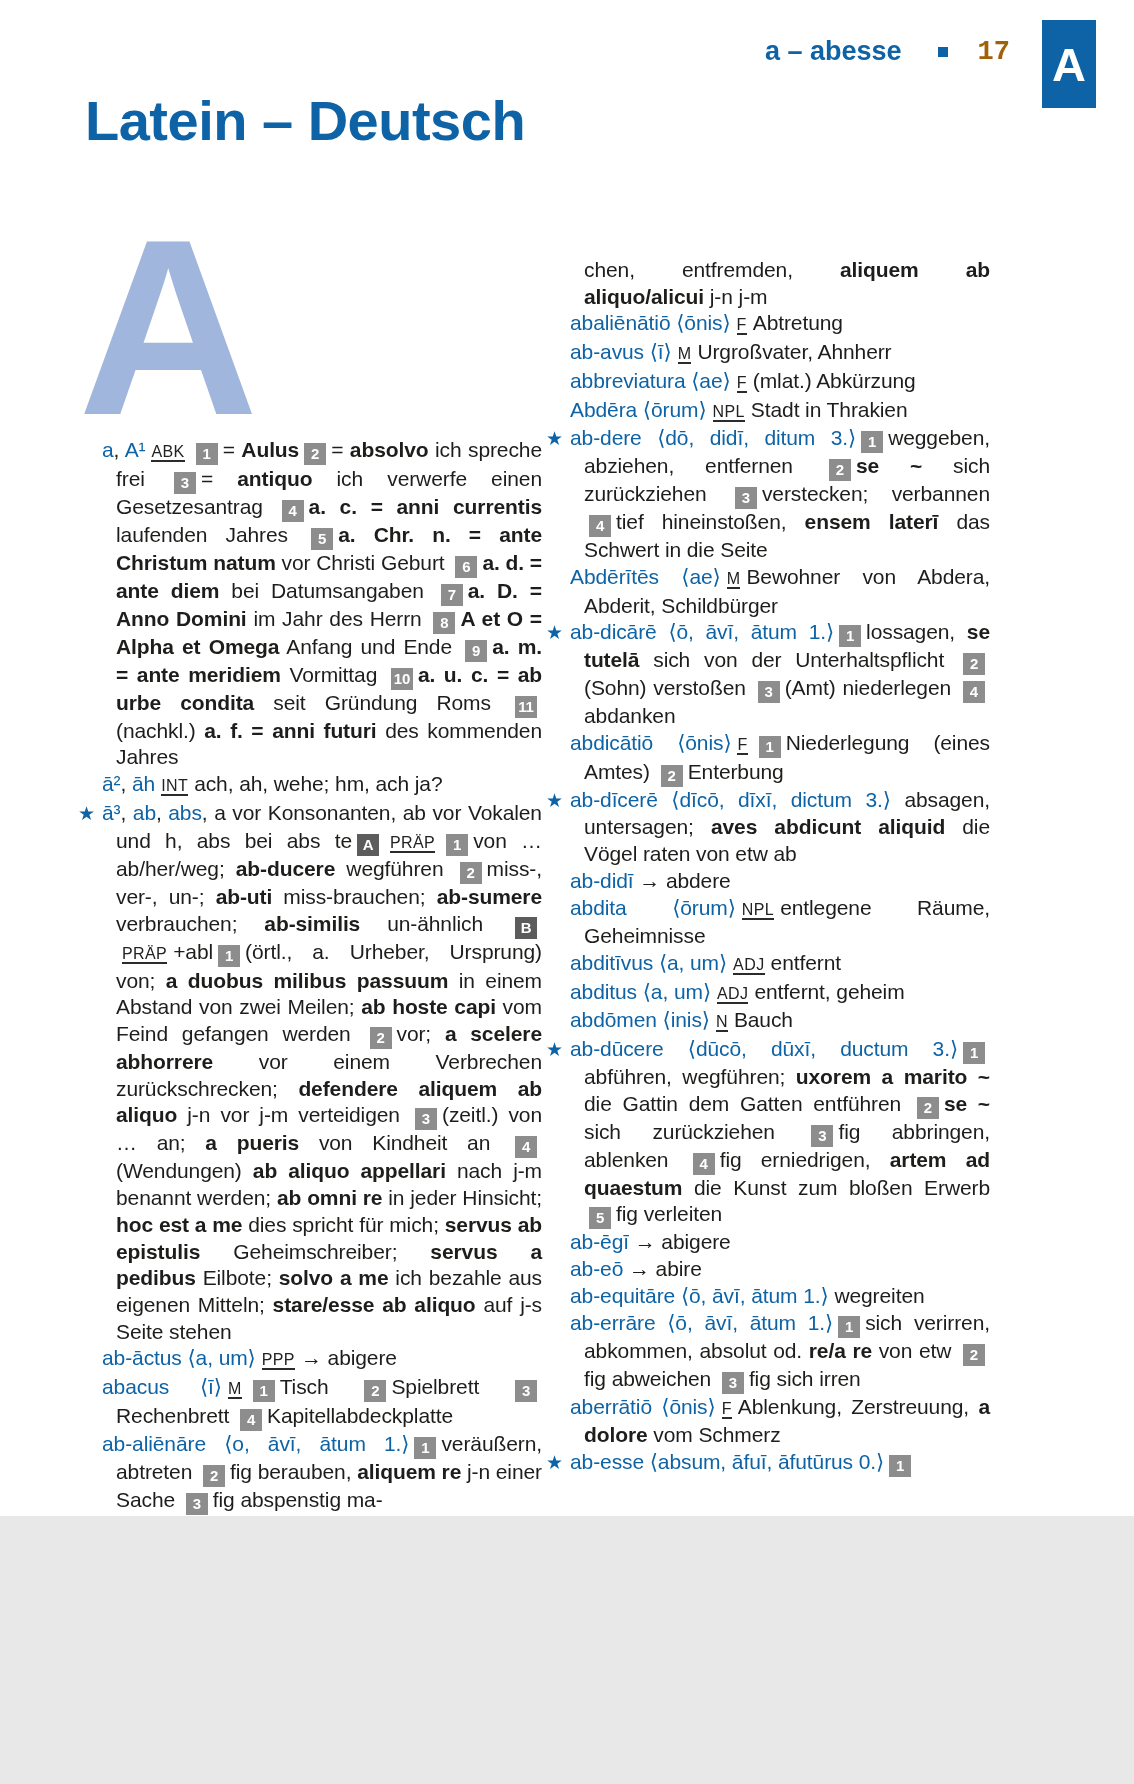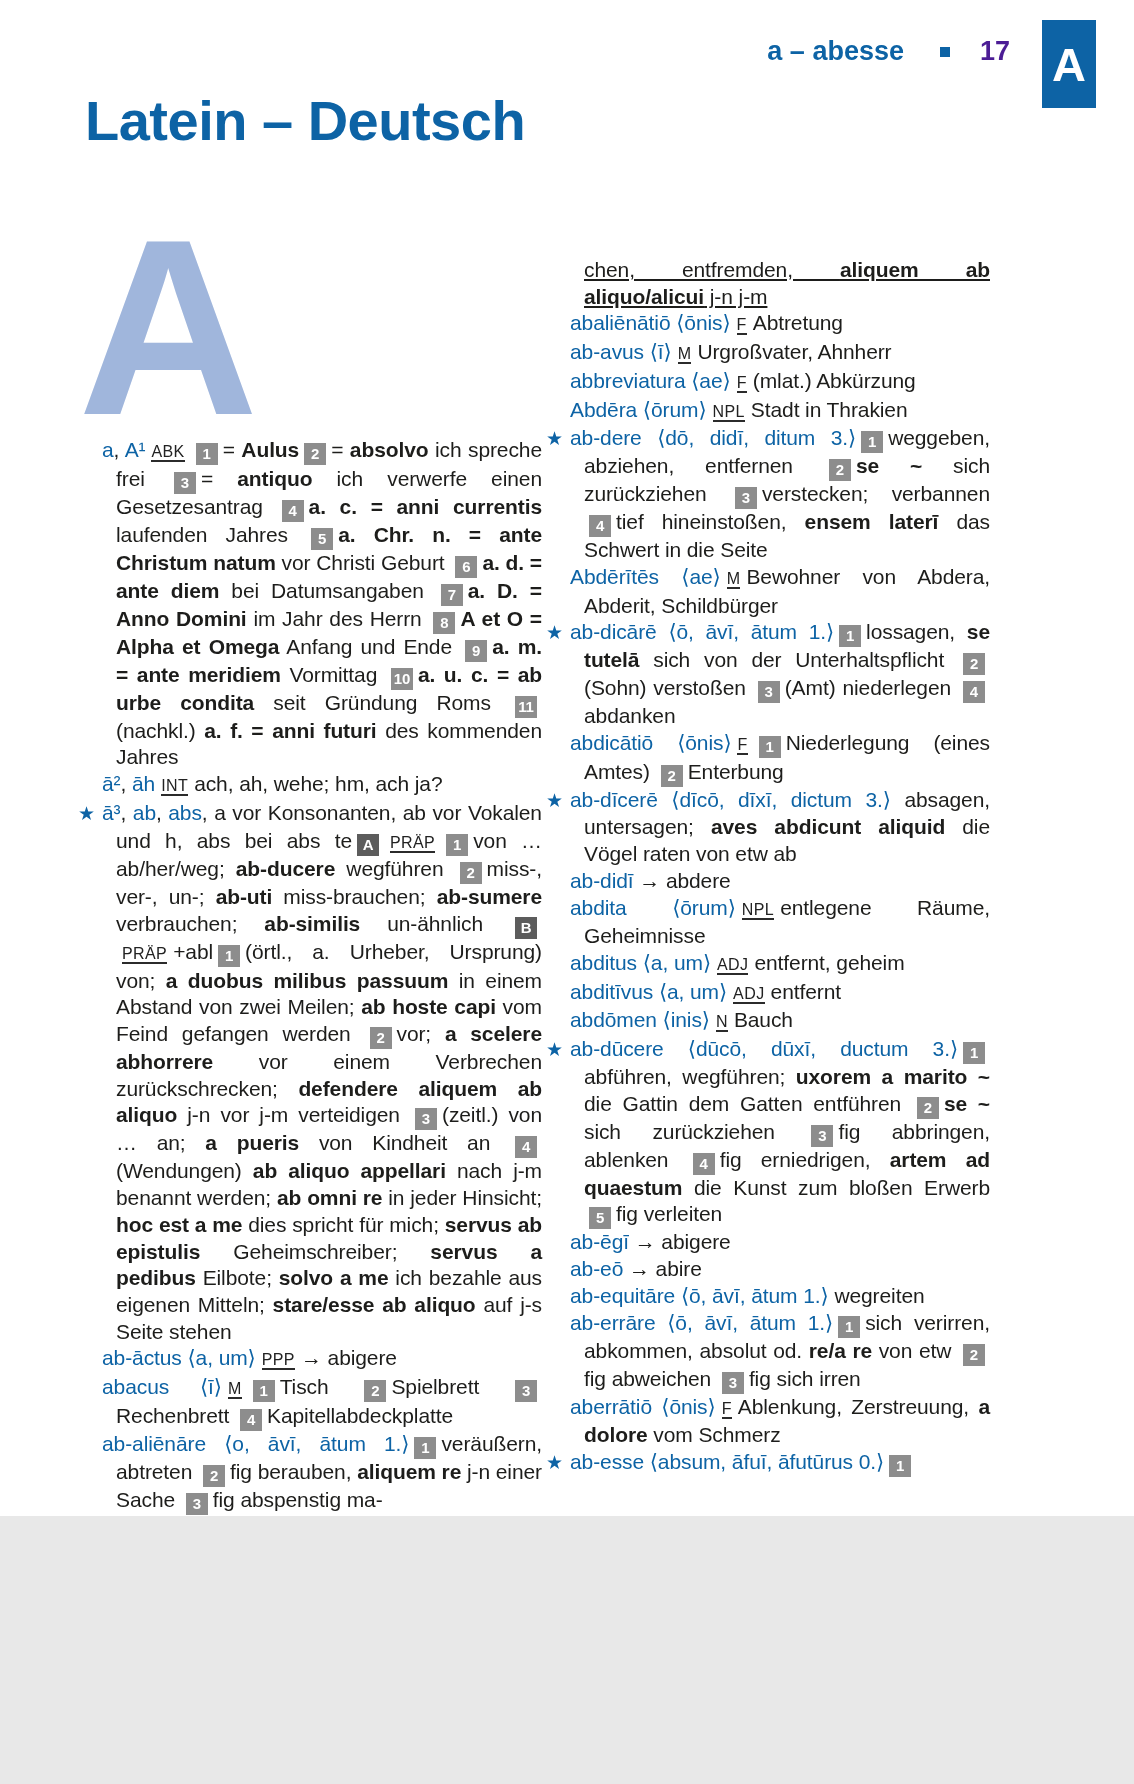--- a/index.html
+++ b/index.html
@@ -17,40 +17,40 @@
     font-family:"Liberation Sans",sans-serif;color:var(--ink);overflow:hidden;
   }
   
   #running-head{
     position:absolute;top:36px;left:560px;width:450px;
     display:flex;align-items:center;justify-content:flex-end;
     font-size:27px;font-weight:700;
   }
   #running-head .range{color:var(--blue);}
   #running-head .bullet{width:10px;height:10px;background:var(--blue);margin:0 30px 0 36px;}
-  #running-head .pagenum{color:#4c1d95;}
+  #running-head .pagenum{color:#a16207;font-family:Liberation Mono, monospace;}
   #thumb-tab{
     position:absolute;left:1042px;top:20px;width:54px;height:88px;
     background:var(--blue);display:flex;align-items:center;justify-content:center;
   }
   #thumb-tab span{color:#fff;font-weight:700;font-size:47px;line-height:1;}
   #page-title{
     position:absolute;left:85px;top:88px;
     color:var(--blue);font-weight:700;font-size:56px;letter-spacing:-0.5px;
   }
   #drop-cap{
     position:absolute;left:78px;top:203px;
     color:var(--dropcap);font-weight:700;font-size:250px;line-height:1;
   }
   
   .col{position:absolute;font-size:21px;line-height:26.7px;letter-spacing:-0.1px;}
   #col-left{left:102px;top:437px;width:440px;}
   #col-right{left:570px;top:257px;width:420px;}
   .entry{margin:0;text-align:justify;padding-left:14px;text-indent:-14px;}
-  .cont{text-indent:0;text-decoration:underline;}
+  .cont{text-indent:0;}
   
   .seg-hw{color:var(--blue);font-weight:400;}
   .seg-pl{color:var(--blue);}
   .seg-b{font-weight:700;}
   .seg-i{margin-top:28px;}
   .seg-star{color:var(--blue);display:inline-block;width:24px;margin-left:-24px;font-size:19px;text-indent:0;}
   .seg-tag{
     font-size:16px;letter-spacing:.4px;color:#222;
     border-bottom:2px solid #2b2b2b;margin:0 6px 0 6px;padding-bottom:0px;
   }
@@ -95,22 +95,22 @@
       <p class="entry"><span class="seg-hw">ab-avus</span><span class="seg-pl"> ⟨ī⟩</span><span class="seg-tag">M</span><span class="seg-n">Urgroßvater, Ahnherr</span></p>
       <p class="entry"><span class="seg-hw">abbreviatura</span><span class="seg-pl"> ⟨ae⟩</span><span class="seg-tag">F</span><span class="seg-i">(mlat.)</span><span class="seg-n"> Abkürzung</span></p>
       <p class="entry"><span class="seg-hw">Abdēra</span><span class="seg-pl"> ⟨ōrum⟩</span><span class="seg-tag">NPL</span><span class="seg-i">Stadt in Thrakien</span></p>
       <p class="entry"><span class="seg-star">★</span><span class="seg-hw">ab-dere</span><span class="seg-pl"> ⟨dō, didī, ditum 3.⟩</span><span class="seg-box">1</span><span class="seg-n">weggeben, abziehen, entfernen </span><span class="seg-box">2</span><span class="seg-b">se ~</span><span class="seg-n"> sich zurückziehen </span><span class="seg-box">3</span><span class="seg-n">verstecken; verbannen </span><span class="seg-box">4</span><span class="seg-n">tief hineinstoßen, </span><span class="seg-b">ensem laterī</span><span class="seg-n"> das Schwert in die Seite</span></p>
       <p class="entry"><span class="seg-hw">Abdērītēs</span><span class="seg-pl"> ⟨ae⟩</span><span class="seg-tag">M</span><span class="seg-n">Bewohner von Abdera, Abderit, Schildbürger</span></p>
       <p class="entry"><span class="seg-star">★</span><span class="seg-hw">ab-dicārē</span><span class="seg-pl"> ⟨ō, āvī, ātum 1.⟩</span><span class="seg-box">1</span><span class="seg-n">lossagen, </span><span class="seg-b">se tutelā</span><span class="seg-n"> sich von der Unterhaltspflicht </span><span class="seg-box">2</span><span class="seg-i">(Sohn)</span><span class="seg-n"> verstoßen </span><span class="seg-box">3</span><span class="seg-i">(Amt)</span><span class="seg-n"> niederlegen </span><span class="seg-box">4</span><span class="seg-n">abdanken</span></p>
       <p class="entry"><span class="seg-hw">abdicātiō</span><span class="seg-pl"> ⟨ōnis⟩</span><span class="seg-tag">F</span><span class="seg-box">1</span><span class="seg-n">Niederlegung (eines Amtes) </span><span class="seg-box">2</span><span class="seg-n">Enterbung</span></p>
       <p class="entry"><span class="seg-star">★</span><span class="seg-hw">ab-dīcerē</span><span class="seg-pl"> ⟨dīcō, dīxī, dictum 3.⟩</span><span class="seg-n"> absagen, untersagen; </span><span class="seg-b">aves abdicunt aliquid</span><span class="seg-n"> die Vögel raten von etw ab</span></p>
       <p class="entry"><span class="seg-hw">ab-didī</span><span class="seg-n"> → abdere</span></p>
       <p class="entry"><span class="seg-hw">abdita</span><span class="seg-pl"> ⟨ōrum⟩</span><span class="seg-tag">NPL</span><span class="seg-n">entlegene Räume, Geheimnisse</span></p>
+      <p class="entry"><span class="seg-hw">abditīvus</span><span class="seg-pl"> ⟨a, um⟩</span><span class="seg-tag">ADJ</span><span class="seg-n">entfernt</span></p>
       <p class="entry"><span class="seg-hw">abditus</span><span class="seg-pl"> ⟨a, um⟩</span><span class="seg-tag">ADJ</span><span class="seg-n">entfernt, geheim</span></p>
-      <p class="entry"><span class="seg-hw">abditīvus</span><span class="seg-pl"> ⟨a, um⟩</span><span class="seg-tag">ADJ</span><span class="seg-n">entfernt</span></p>
       <p class="entry"><span class="seg-hw">abdōmen</span><span class="seg-pl"> ⟨inis⟩</span><span class="seg-tag">N</span><span class="seg-n">Bauch</span></p>
       <p class="entry"><span class="seg-star">★</span><span class="seg-hw">ab-dūcere</span><span class="seg-pl"> ⟨dūcō, dūxī, ductum 3.⟩</span><span class="seg-box">1</span><span class="seg-n">abführen, wegführen; </span><span class="seg-b">uxorem a marito ~</span><span class="seg-n"> die Gattin dem Gatten entführen </span><span class="seg-box">2</span><span class="seg-b">se ~</span><span class="seg-n"> sich zurückziehen </span><span class="seg-box">3</span><span class="seg-i">fig</span><span class="seg-n"> abbringen, ablenken </span><span class="seg-box">4</span><span class="seg-i">fig</span><span class="seg-n"> erniedrigen, </span><span class="seg-b">artem ad quaestum</span><span class="seg-n"> die Kunst zum bloßen Erwerb </span><span class="seg-box">5</span><span class="seg-i">fig</span><span class="seg-n"> verleiten</span></p>
       <p class="entry"><span class="seg-hw">ab-ēgī</span><span class="seg-n"> → abigere</span></p>
       <p class="entry"><span class="seg-hw">ab-eō</span><span class="seg-n"> → abire</span></p>
       <p class="entry"><span class="seg-hw">ab-equitāre</span><span class="seg-pl"> ⟨ō, āvī, ātum 1.⟩</span><span class="seg-n"> wegreiten</span></p>
       <p class="entry"><span class="seg-hw">ab-errāre</span><span class="seg-pl"> ⟨ō, āvī, ātum 1.⟩</span><span class="seg-box">1</span><span class="seg-n">sich verirren, abkommen, </span><span class="seg-i">absolut od.</span><span class="seg-b"> re/a re</span><span class="seg-n"> von etw </span><span class="seg-box">2</span><span class="seg-i">fig</span><span class="seg-n"> abweichen </span><span class="seg-box">3</span><span class="seg-i">fig</span><span class="seg-n"> sich irren</span></p>
       <p class="entry"><span class="seg-hw">aberrātiō</span><span class="seg-pl"> ⟨ōnis⟩</span><span class="seg-tag">F</span><span class="seg-n">Ablenkung, Zerstreuung, </span><span class="seg-b">a dolore</span><span class="seg-n"> vom Schmerz</span></p>
       <p class="entry"><span class="seg-star">★</span><span class="seg-hw">ab-esse</span><span class="seg-pl"> ⟨absum, āfuī, āfutūrus 0.⟩</span><span class="seg-box">1</span></p>
     </div>
 

